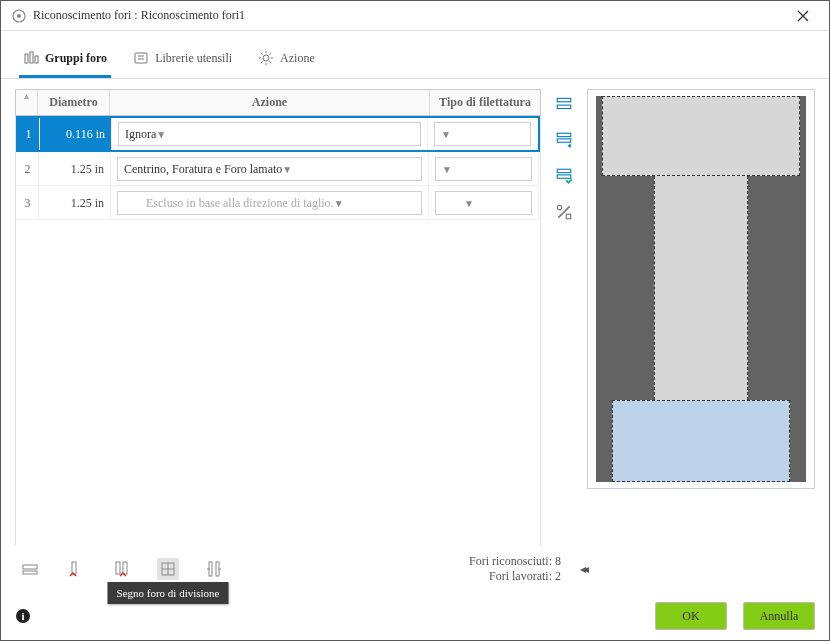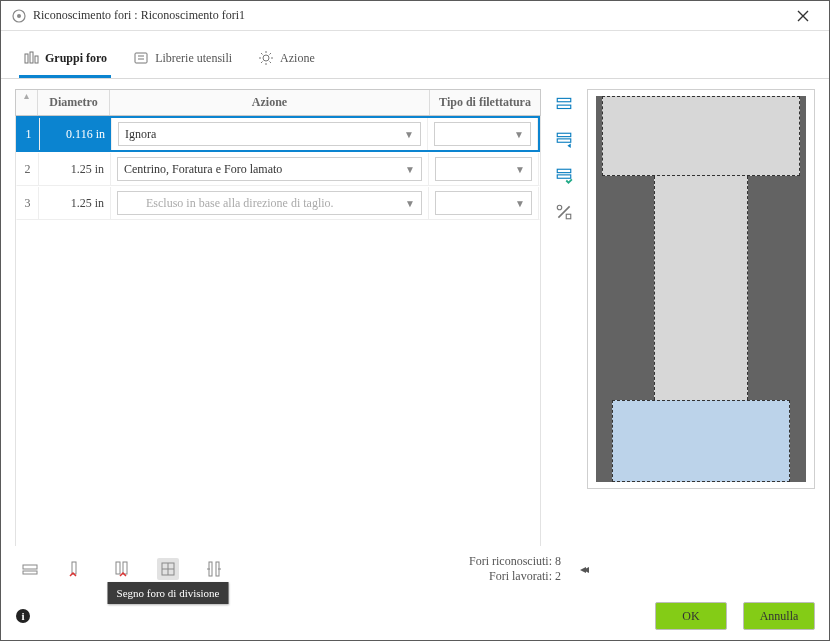--- a/index.html
+++ b/index.html
@@ -33,21 +33,21 @@
   .th { padding: 5px 6px; border-right: 1px solid #dcdcdc; text-align: center; background: #fafafa;}
   .th:last-child { border-right: none; }
   .sort-caret { display:block; font-size:9px; color:#aaa; line-height:6px; margin-top:-2px;}
   .td { padding: 4px 6px; border-right: 1px solid #eee; display:flex; align-items:center; }
   .td.rownum { justify-content:center; color:#666; }
   .td.diam { justify-content:flex-end; color:#444; }
   .table-row { border: 1px solid transparent; border-bottom: 1px solid #eee;}
   .table-row.selected { border: 2px solid #0b84d0; }
   .table-row.selected .td.rownum, .table-row.selected .td.diam { background:#0b84d0; color:#fff; }
   .cell-dd {
-    flex:1; border:1px solid #cfcfcf; height:24px; display:flex; align-items:center; justify-content:space-between;
+    flex:1; border:1px solid #cfcfcf; height:24px; display:flex; align-items:center; 
     padding:0 6px; background:#fff; color:#333;
   }
   .cell-dd.disabled { color:#aaa;padding-left:28px; }
   .cell-dd .chev { color:#888; font-size:10px; }
   .table-body { flex:1; overflow:auto; border-left:1px solid #e2e2e2; border-right:1px solid #e2e2e2; }
 
   .side-tools { width: 26px; display:flex; flex-direction:column; gap:18px; padding-top:6px; align-items:center;}
   .side-tools .tbtn { width:18px; height:18px; color:#0b7ec0; display:flex; align-items:center; justify-content:center;}
 
   .preview-wrap { width: 228px; border:1px solid #cfcfcf; padding:6px; display:flex; align-items:flex-start; justify-content:center; background:#fff; height:400px; }

